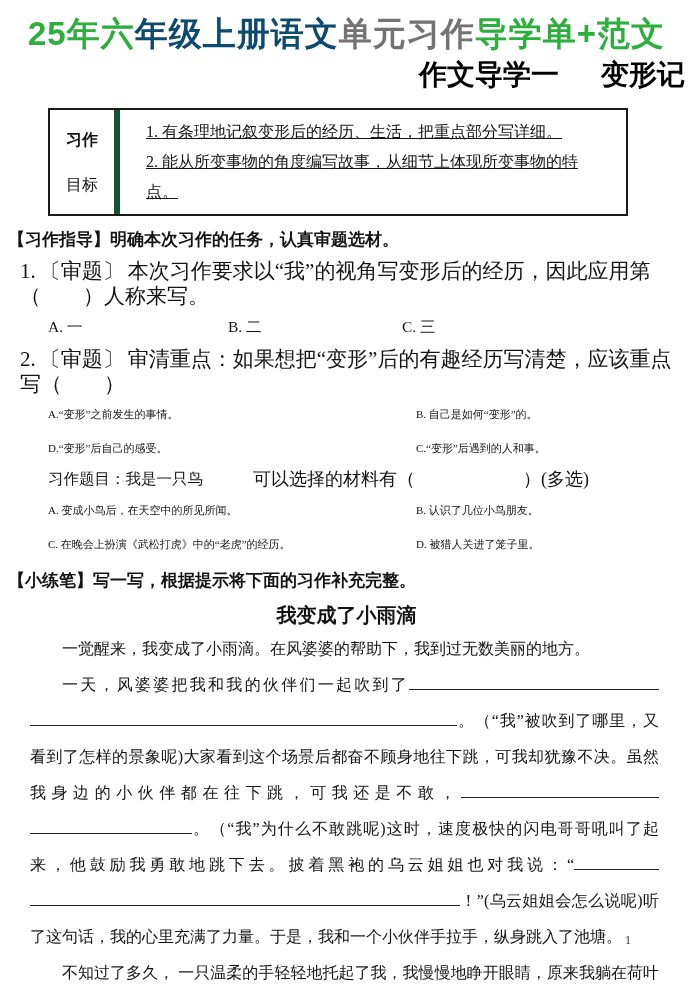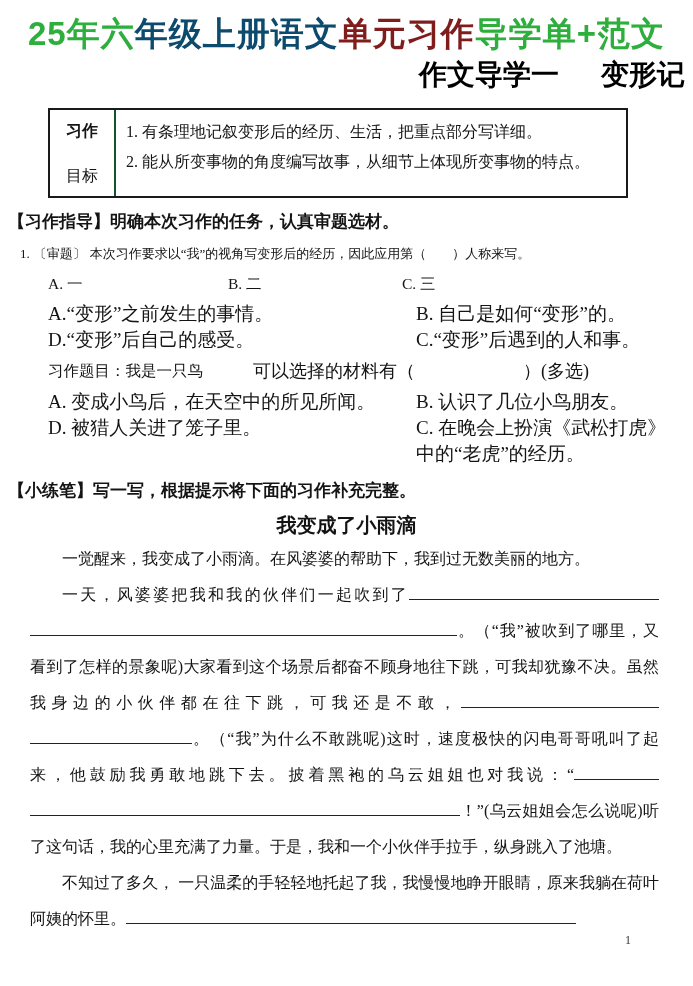--- a/index.html
+++ b/index.html
@@ -36,51 +36,52 @@
   
   .goal-table{
     display:flex;
     border:2px solid #1a1a1a;
     margin:14px 0 0 40px;
     width:580px;
     box-sizing:border-box;
   }
   .goal-label{
     width:56px;
-    border-right:2px solid #14532d;
+    border-right:6px solid #14532d;
     display:flex;flex-direction:column;
     justify-content:center;align-items:center;
     font-size:16px;line-height:29px;
     padding:6px 4px;
     gap:16px;
   }
   .goal-label .l1{font-family:"Liberation Sans", sans-serif;font-weight:bold;}
-  .goal-body{flex:1;padding:7px 10px;}
+  .goal-body{flex:1;padding:7px 26px;text-decoration:underline;}
   .goal-body div{font-size:16px;line-height:30px;}
   
   .sec-heading{
     font-family:"Liberation Sans", sans-serif;
     font-weight:bold;
     font-size:17px;
     line-height:24px;
     margin-top:12px;
   }
-  .q{margin:7px 0 0 12px;font-size:13px;line-height:25px;}
+  .q{margin:7px 0 0 12px;font-size:21px;line-height:25px;}
   .q .tag{margin:0 4px 0 4px;}
   .opts3{
     display:grid;
     grid-template-columns:180px 174px auto;
     margin:5px 0 0 40px;
     font-size:15.5px;line-height:26px;
   }
   .opts2{
     display:grid;
     grid-template-columns:368px auto;
     margin:4px 0 0 40px;
-    font-size:19px;line-height:26px;
+    row-gap:8px;
+    font-size:11px;line-height:26px;
   }
   .q3sub{
     display:flex;
     margin:4px 0 0 40px;
     align-items:flex-start;
     font-size:15.5px;line-height:28px;
   }
   .q3sub .choose{font-size:18px;margin-left:50px;}
   
   .essay-title{
@@ -112,21 +113,21 @@
     right:62px;bottom:38px;
     font-size:12px;color:#333;
   }
 </style>
 </head>
 <body>
 
 <div class="page">
 
   <div class="title">
-    <span style="color: rgb(46, 174, 60);">25年六</span><span style="color: #0c4a6e;">年级上册语文</span><span style="color: #7f1d1d;">单元习作</span><span style="color: rgb(46, 174, 60);">导学单+范文</span>
+    <span style="color: rgb(46, 174, 60);">25年六</span><span style="color: #0c4a6e;">年级上册语文</span><span style="color: #737373;">单元习作</span><span style="color: rgb(46, 174, 60);">导学单+范文</span>
   </div>
   <div class="subtitle">
     <span>作文导学一</span><span class="gap"></span><span>变形记</span>
   </div>
 
   <div class="goal-table">
     <div class="goal-label">
       <span class="l1">习作</span>
       <span class="l2">目标</span>
     </div>
@@ -140,36 +141,39 @@
 
   <div class="q">
     <span>1.</span><span class="tag">〔审题〕</span><span>本次习作要求以“我”的视角写变形后的经历，因此应用第（　　）人称来写。</span>
   </div>
   <div class="opts3">
     <span>A. 一</span>
     <span>B. 二</span>
     <span>C. 三</span>
   </div>
 
+  <div class="q">
+    <span>2.</span><span class="tag">〔审题〕</span><span>审清重点：如果想把“变形”后的有趣经历写清楚，应该重点写（　　）</span>
+  </div>
   <div class="opts2">
     <span>A.“变形”之前发生的事情。</span>
     <span>B. 自己是如何“变形”的。</span>
     <span>D.“变形”后自己的感受。</span>
     <span>C.“变形”后遇到的人和事。</span>
   </div>
 
   <div class="q3sub">
     <span>习作题目：我是一只鸟</span>
     <span class="choose">可以选择的材料有（　　　　　　）(多选)</span>
   </div>
   <div class="opts2">
     <span>A. 变成小鸟后，在天空中的所见所闻。</span>
     <span>B. 认识了几位小鸟朋友。</span>
+    <span>C. 在晚会上扮演《武松打虎》中的“老虎”的经历。</span>
     <span>D. 被猎人关进了笼子里。</span>
-    <span>C. 在晚会上扮演《武松打虎》中的“老虎”的经历。</span>
   </div>
 
   <div class="sec-heading">【小练笔】写一写，根据提示将下面的习作补充完整。</div>
   <div class="essay-title">我变成了小雨滴</div>
 
   <div class="essay">
     <p class="ind"><span>一觉醒来，我变成了小雨滴。在风婆婆的帮助下，我到过无数美丽的地方。</span></p>
 
     <p class="ind"><span>一天，风婆婆把我和我的伙伴们一起吹到了</span><span class="bl b250"></span><span class="bl b427"></span><span>。（“我”被吹到了哪里，又看到了怎样的景象呢)大家看到这个场景后都奋不顾身地往下跳，可我却犹豫不决。虽然我身边的小伙伴都在往下跳，可我还是不敢，</span><span class="bl b198"></span><span class="bl b162"></span><span>。（“我”为什么不敢跳呢)这时，速度极快的闪电哥哥吼叫了起来，他鼓励我勇敢地跳下去。披着黑袍的乌云姐姐也对我说：“</span><span class="bl b85"></span><span class="bl b430"></span><span>！”(乌云姐姐会怎么说呢)听了这句话，我的心里充满了力量。于是，我和一个小伙伴手拉手，纵身跳入了池塘。</span></p>
 

